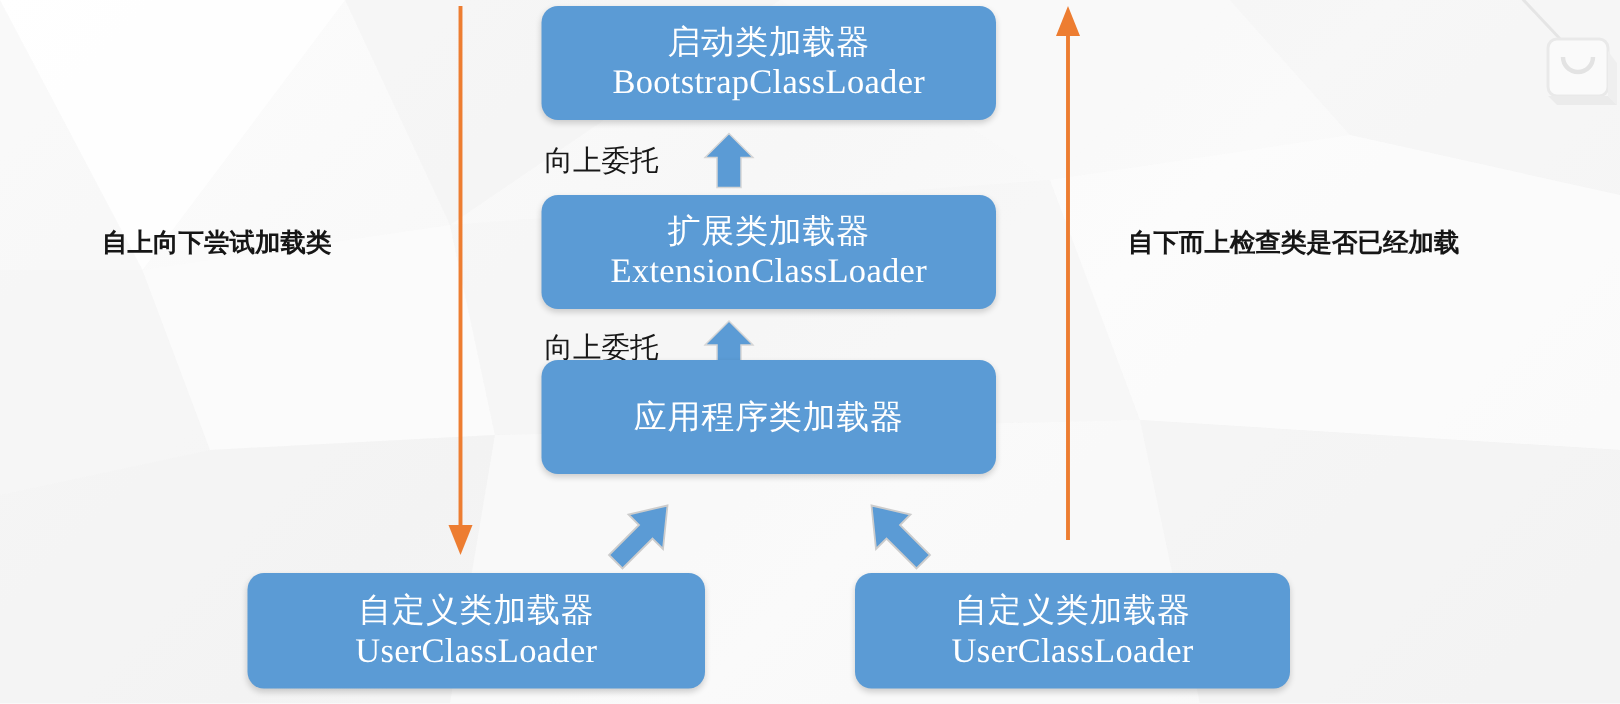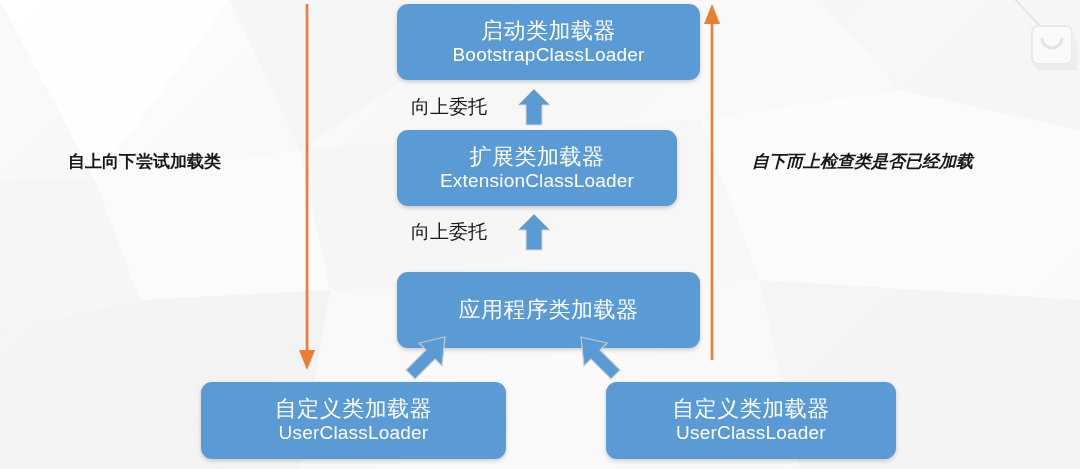--- a/index.html
+++ b/index.html
@@ -34,44 +34,43 @@
     border-radius: 11px;
     background: #5b9bd5;
     box-shadow: 0 2px 4px rgba(0,0,0,0.18);
     display: flex;
     flex-direction: column;
     align-items: center;
     justify-content: center;
     color: #ffffff;
     text-align: center;
     line-height: 1.18;
-    margin-left: 36px;
   }
   .loader-box .cn {
     font-size: 22px;
     letter-spacing: 0.5px;
   }
   .loader-box .en {
-    font-size: 19px;
+    font-size: 23px;
     letter-spacing: 0.2px;
+    font-family: Liberation Serif, serif;
   }
 
   #box-bootstrap  { left: 361px; top: 4px;   width: 303px; height: 76px; }
-  #box-extension  { left: 361px; top: 130px; width: 280px; height: 76px; }
-  #box-application{ left: 361px; top: 272px; width: 303px; height: 76px; }
+  #box-extension  { left: 361px; top: 130px; width: 303px; height: 76px; }
+  #box-application{ left: 361px; top: 240px; width: 303px; height: 76px; }
   #box-user-left  { left: 165px; top: 382px; width: 305px; height: 77px; }
   #box-user-right { left: 570px; top: 382px; width: 290px; height: 77px; }
 
   
   .delegate-group {
     position: absolute;
     display: flex;
     align-items: center;
     gap: 30px;
-    margin-left: 48px;
   }
   .delegate-group .dlabel {
     font-size: 19px;
     color: #181818;
     white-space: nowrap;
   }
   #delegate-1 { left: 363px; top: 88px; }
   #delegate-2 { left: 363px; top: 213px; }
 
   .up-arrow {
@@ -82,21 +81,21 @@
 
   
   .side-label {
     position: absolute;
     font-size: 17px;
     font-weight: bold;
     color: #161616;
     white-space: nowrap;
   }
   #label-left  { left: 68px;  top: 150px; }
-  #label-right { left: 752px; top: 150px; font-style: italic; }
+  #label-right { left: 752px; top: 150px; }
 
   
   .orange-arrow {
     position: absolute;
     width: 26px;
     height: 372px;
   }
   #orange-down { left: 294px; top: 2px; }
   #orange-up   { left: 699px; top: 2px; }
 

